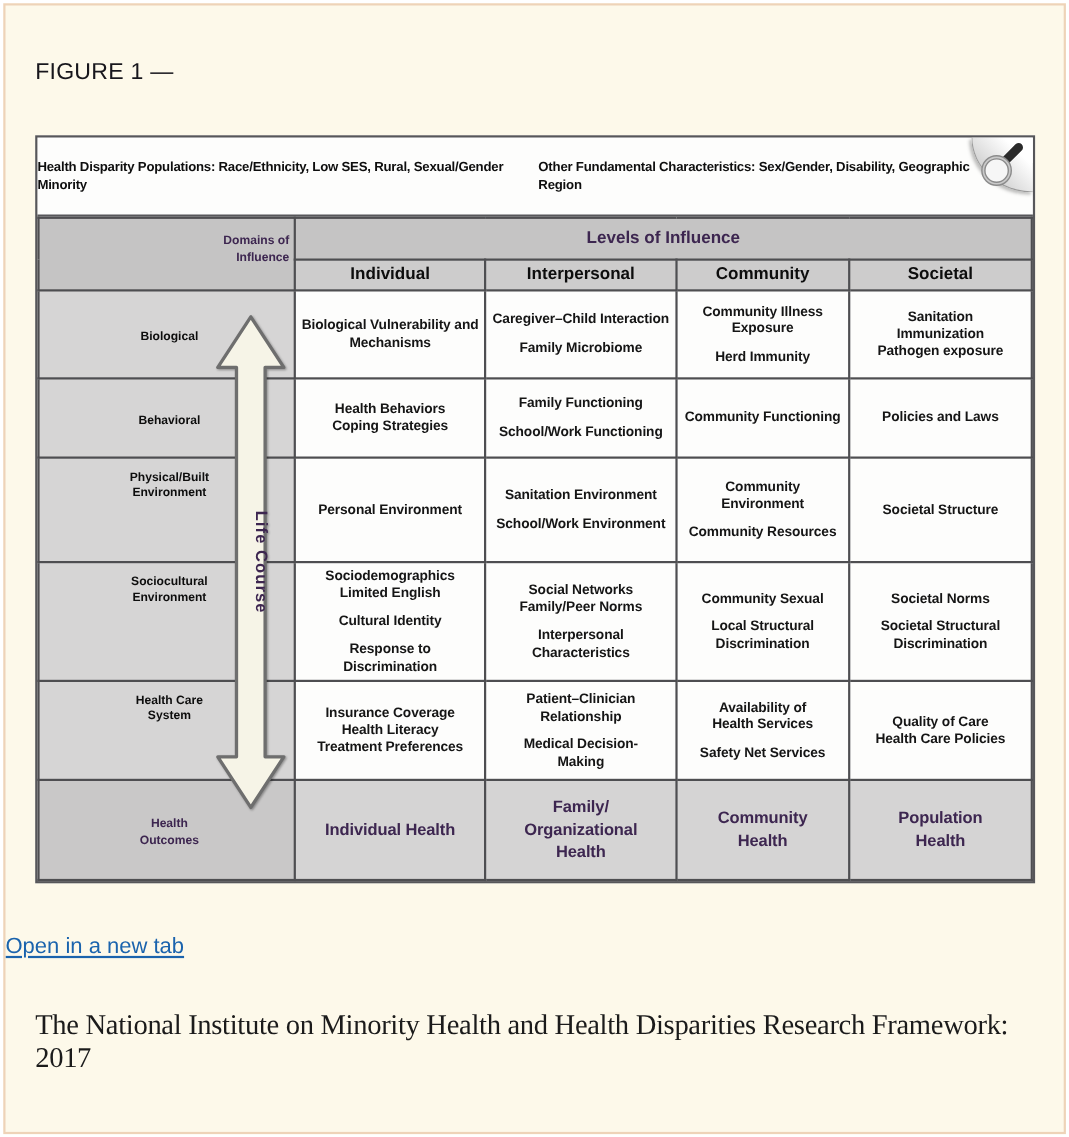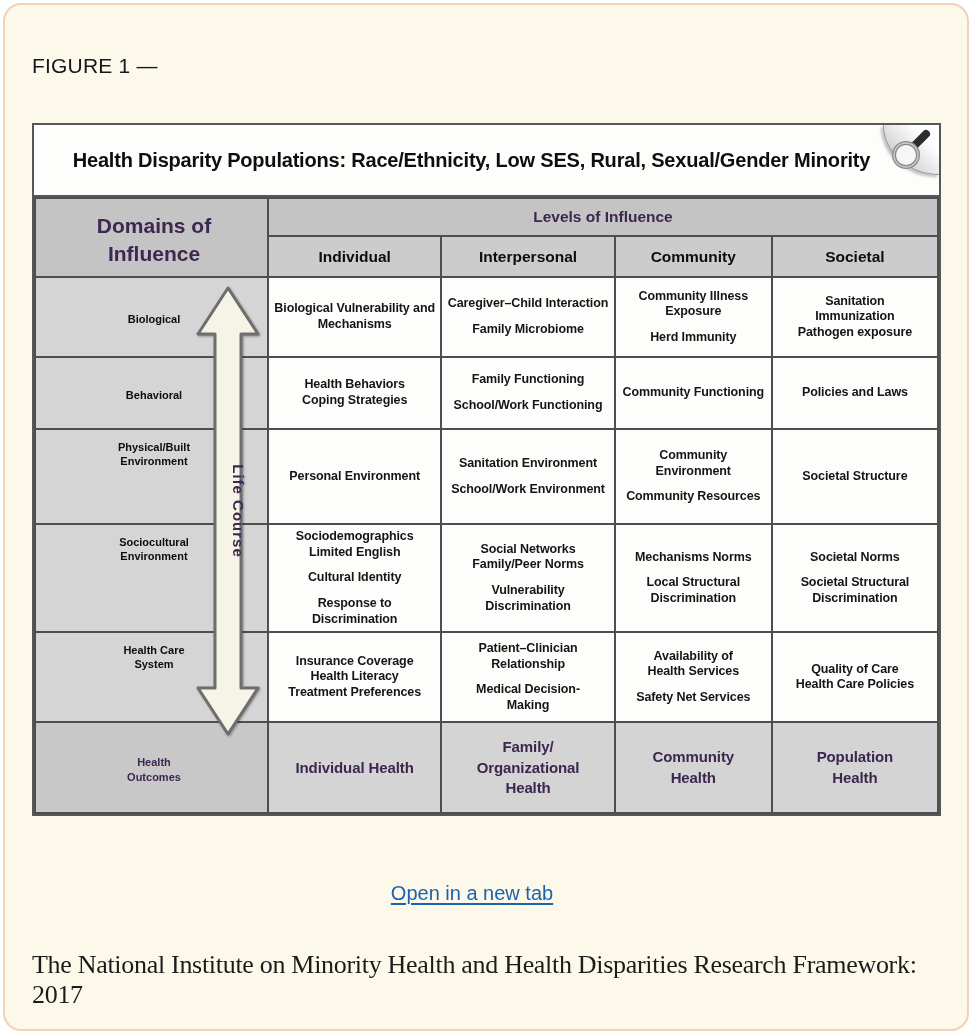--- a/index.html
+++ b/index.html
@@ -7,42 +7,42 @@
   body {
     width: 972px; height: 1034px;
     background: #ffffff;
     font-family: "Liberation Sans", sans-serif;
     position: relative;
   }
   .card {
     position: absolute; inset: 3px;
     background: #fdf9ea;
     border: 2px solid #eed3b8;
-    border-radius: 18px;
+    border-radius: 0;
     overflow: hidden;
   }
   .figure-label {
     margin: 49px 0 0 27px;
     font-size: 21px;
     color: #17161c;
     letter-spacing: .2px;
   }
   .figure-wrap {
     position: relative;
     margin: 45px 26px 0 27px;
     background: #fdfdfc;
     border: 2px solid #57575a;
   }
   .fig-title {
     height: 72px;
     border-bottom: 2px solid #57575a;
     display: flex; flex-direction: row;
     justify-content: center; align-items: center;
     font-weight: bold;
-    font-size: 20px;
+    font-size: 12px;
     color: #0e0e0e;
     line-height: 1.45;
     letter-spacing: -0.2px;
     padding-right: 30px;
   }
   .zoom-corner {
     position: absolute; top: 0; right: 0;
     width: 56px; height: 50px;
     border-bottom-left-radius: 100%;
     background: linear-gradient(225deg, #ffffff 25%, #e2e2e2 55%, #bdbdbd 90%);
@@ -55,41 +55,41 @@
   .zoom-corner svg { position: absolute; top: 4px; right: 6px; }
   .fw-table {
     width: 100%;
     border-collapse: collapse;
     table-layout: fixed;
   }
   .fw-table th, .fw-table td { border: 2px solid #4e4e51; }
   .domains-hdr {
     background: #c5c4c4;
     color: #3d2650;
-    text-align: center;
+    text-align: right;
     vertical-align: top;
     padding: 13px 4px 0 9px;
-    font-size: 21px;
+    font-size: 11px;
     font-weight: bold;
     white-space: pre-line;
     line-height: 1.35;
   }
   .levels-hdr {
     background: #c5c4c4;
     color: #3d2650;
     font-size: 15.5px;
     font-weight: bold;
     height: 38px;
   }
   .level-cols th {
     background: #cdcccc;
     color: #0d0d0d;
     font-size: 15.5px;
     font-weight: bold;
-    height: 41px;
+    height: 28px;
     text-align: center;
   }
   tbody th.domain-cell {
     background: #d6d5d5;
     color: #0d0d0d;
     text-align: center;
     padding: 4px 4px 0 9px;
     font-size: 11px;
     font-weight: bold;
     vertical-align: middle;
@@ -137,22 +137,22 @@
     filter: drop-shadow(1.5px 1.5px 1px rgba(0,0,0,.35));
   }
   .life-arrow text {
     font-family: "Liberation Sans", sans-serif;
     font-size: 15px;
     font-weight: bold;
     fill: #3d2650;
     letter-spacing: 1px;
   }
   .link-row {
-    margin: 66px 28px 0 0;
-    text-align: center;
+    margin: 46px 28px 0 0;
+    text-align: left;
   }
   .link-row a {
     color: #1a63ad;
     font-size: 20px;
     text-decoration: underline;
     text-underline-offset: 3px;
   }
   .caption {
     margin: 45px 26px 0 27px;
     font-family: "Liberation Serif", serif;
@@ -165,20 +165,21 @@
 <body>
 
 <div class="card">
 
   <div class="figure-label">FIGURE 1 —</div>
 
   <div class="figure-wrap">
 
     <div class="fig-title">
       <div>Health Disparity Populations: Race/Ethnicity, Low SES, Rural, Sexual/Gender Minority</div>
+      <div>Other Fundamental Characteristics: Sex/Gender, Disability, Geographic Region</div>
     </div>
 
     <div class="zoom-corner">
       <svg width="46" height="44" viewBox="0 0 46 44">
         <line x1="28" y1="16" x2="39" y2="5" stroke="#2b2b2b" stroke-width="8" stroke-linecap="round"></line>
         <circle cx="19" cy="26" r="12" fill="#f6f6f6" stroke="#8b8b8b" stroke-width="4"></circle>
         <circle cx="19" cy="26" r="12" fill="none" stroke="#c9c9c9" stroke-width="1.5"></circle>
       </svg>
     </div>
 
@@ -263,24 +264,24 @@
 Environment</th>
             <td>
               <div class="group">Sociodemographics
 Limited English</div>
               <div class="group">Cultural Identity</div>
               <div class="group">Response to Discrimination</div>
             </td>
             <td>
               <div class="group">Social Networks
 Family/Peer Norms</div>
-              <div class="group">Vulnerability Discrimination</div>
-            </td>
-            <td>
-              <div class="group">Mechanisms Norms</div>
+              <div class="group">Interpersonal Characteristics</div>
+            </td>
+            <td>
+              <div class="group">Community Sexual</div>
               <div class="group">Local Structural Discrimination</div>
             </td>
             <td>
               <div class="group">Societal Norms</div>
               <div class="group">Societal Structural Discrimination</div>
             </td>
           </tr>
           <tr>
             <th class="domain-cell">Health Care
 System</th>

